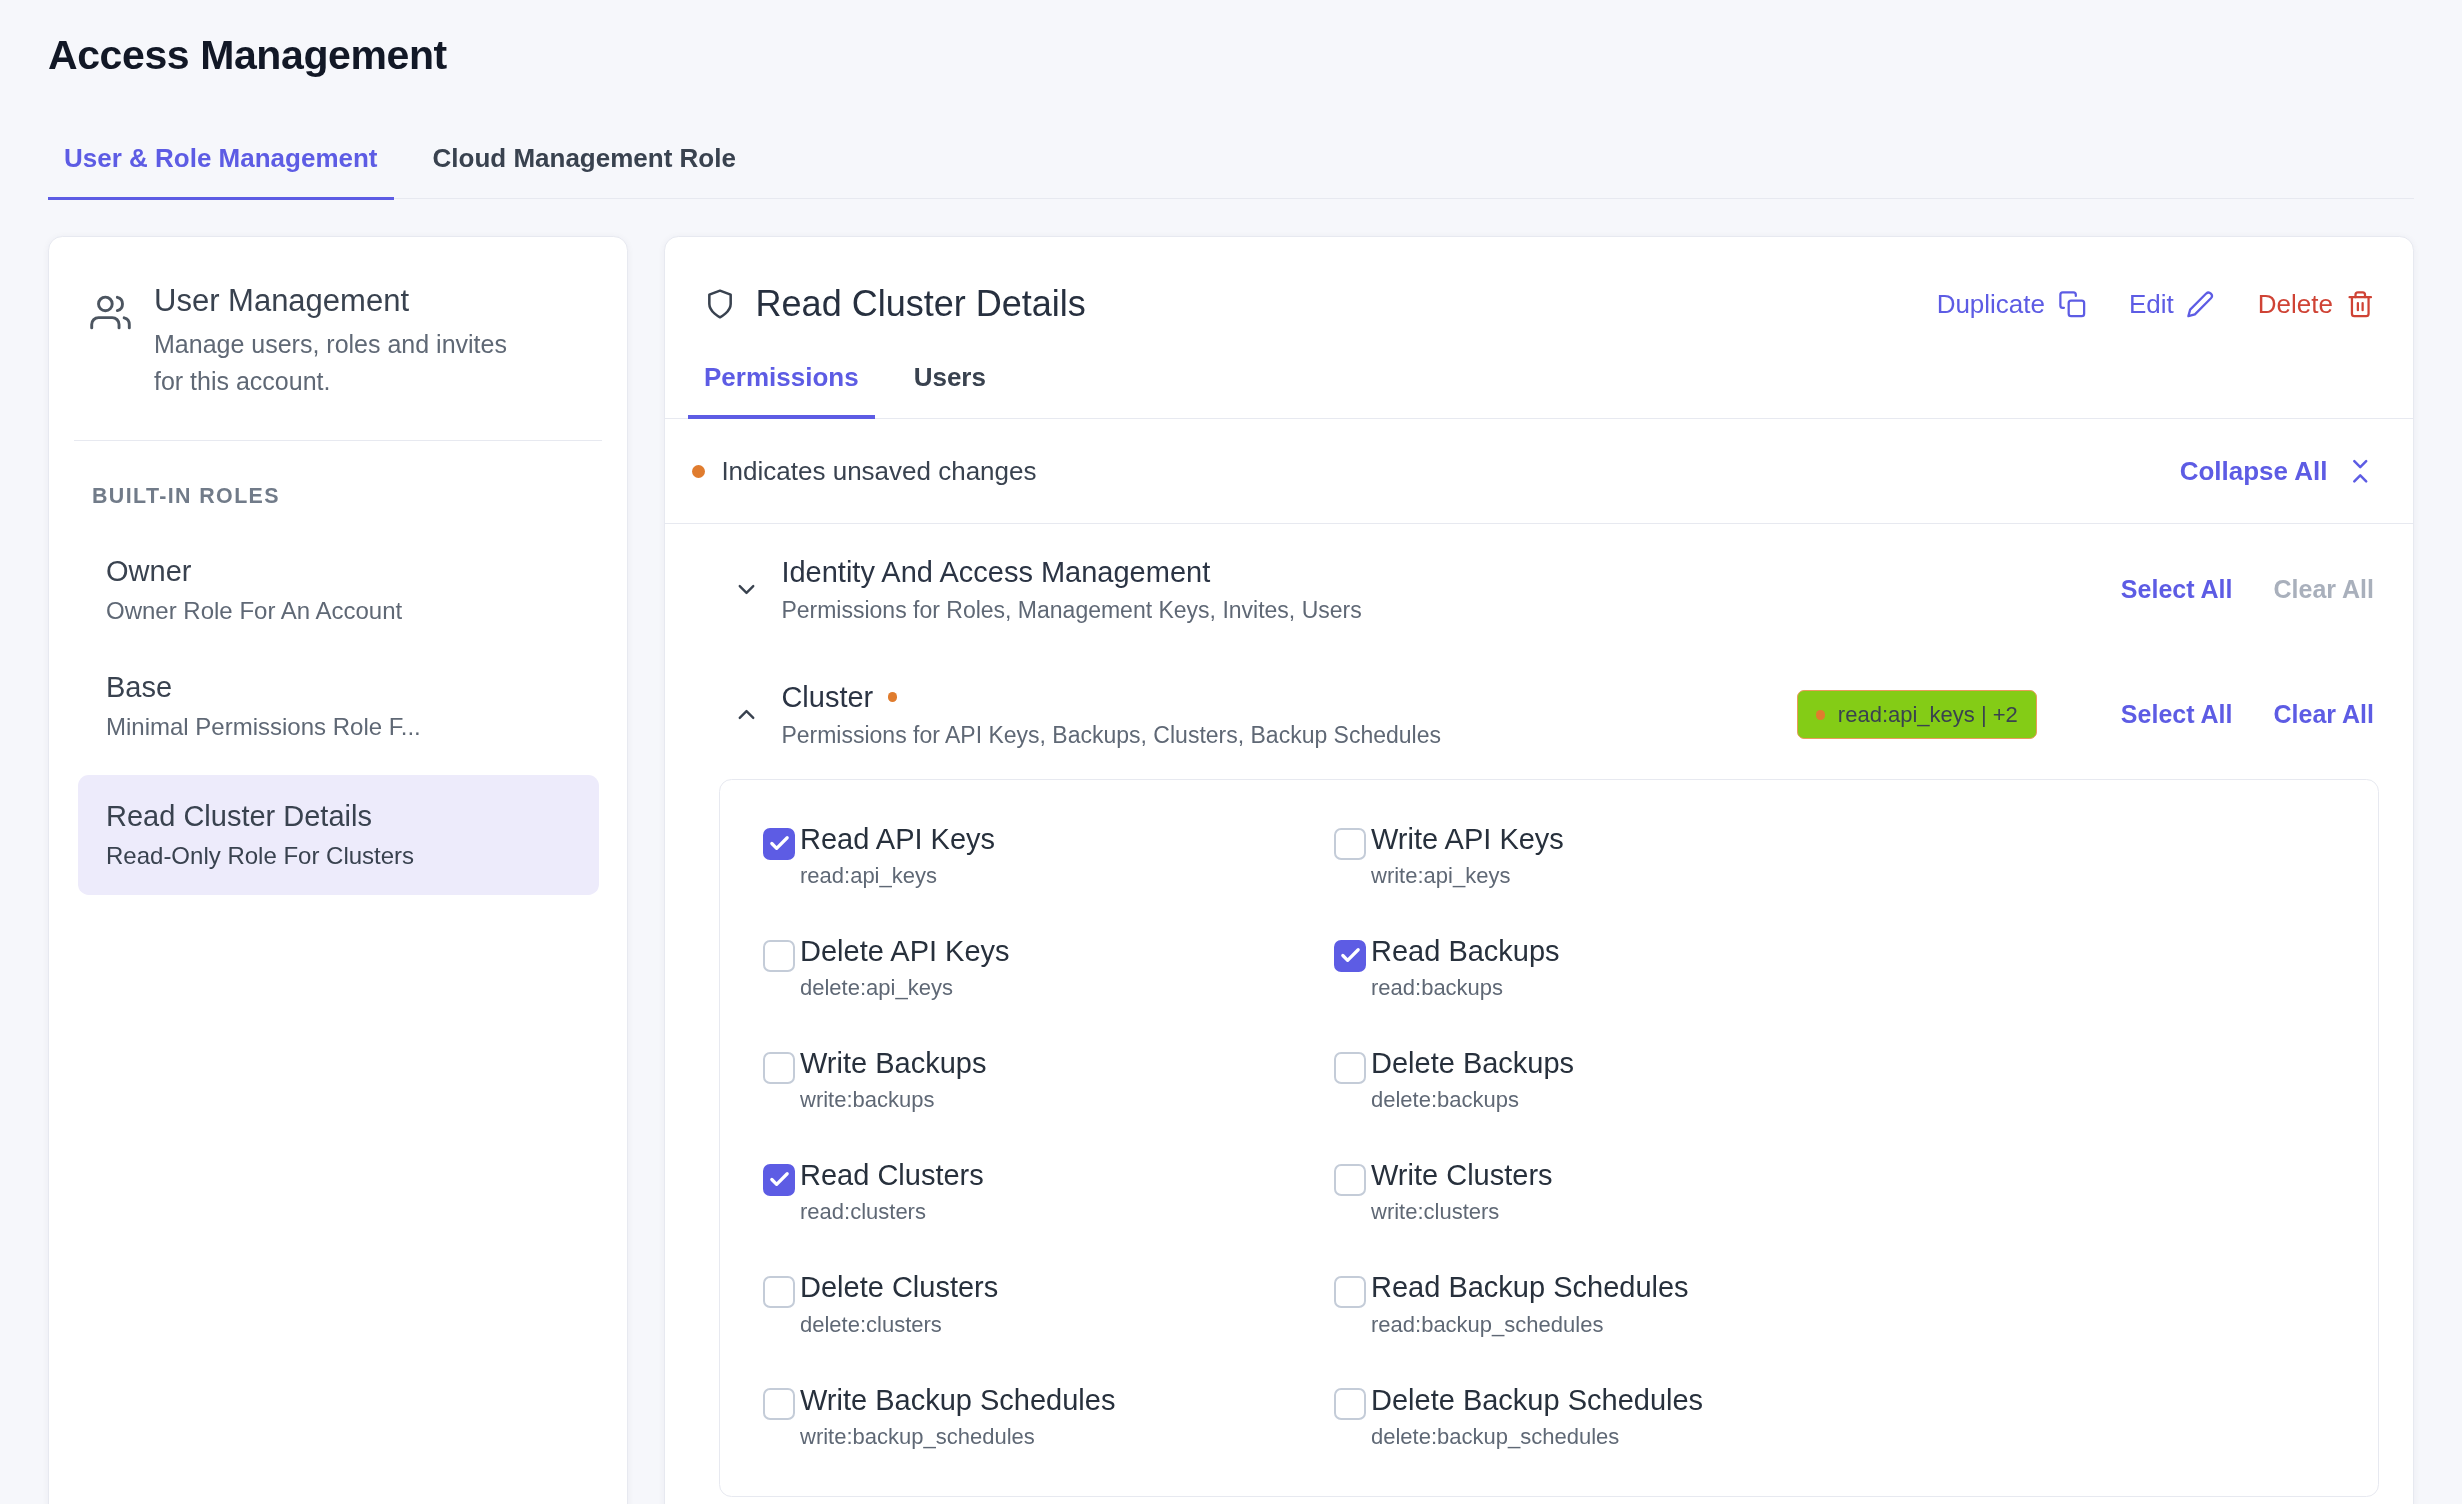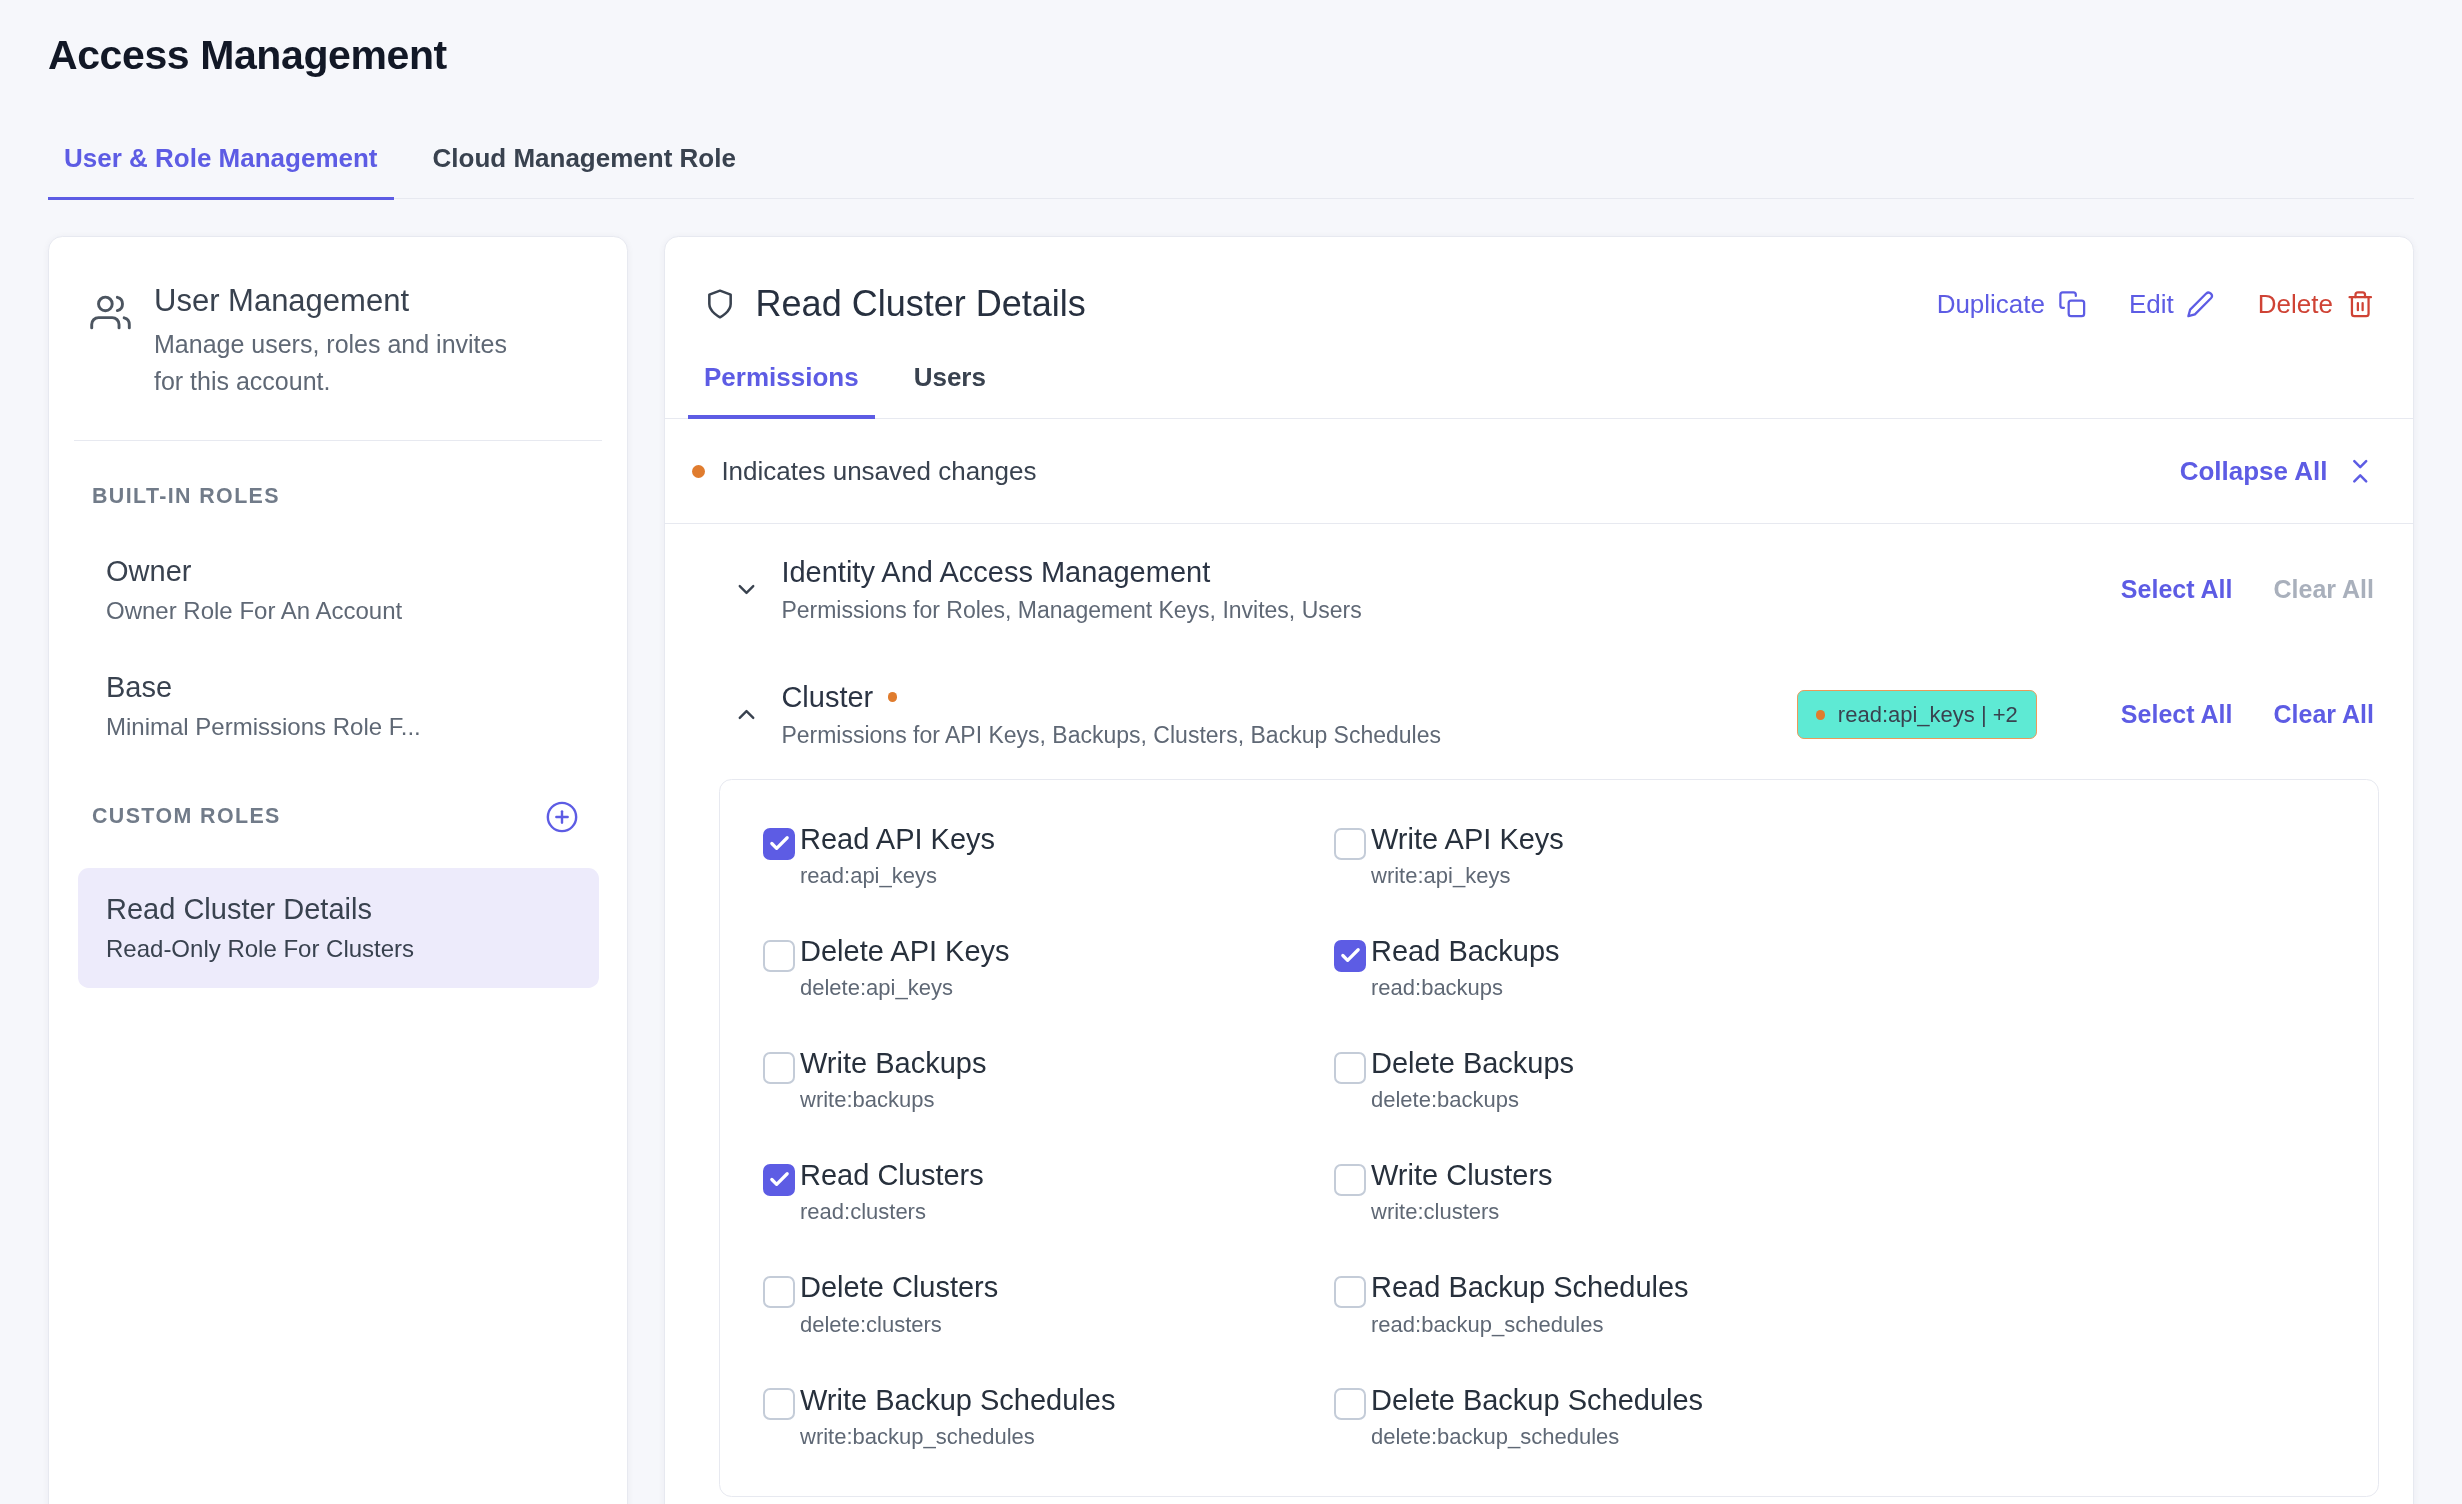--- a/index.html
+++ b/index.html
@@ -72,21 +72,21 @@
   .sections{border-top:0.9px solid var(--border)}
   .section-row{display:flex;align-items:center;gap:21.4px;padding:32px 39px 25px 68px}
   .section-chevron{color:var(--t700);cursor:pointer}
   .section-text{flex:1;min-width:0}
   .section-title{font-size:29px;color:var(--t800);display:flex;align-items:center;gap:14.3px}
   .section-title .dot{width:9.8px;height:9.8px}
   .section-sub{font-size:23px;color:var(--t600);margin-top:8px}
   .section-controls{display:flex;align-items:center;gap:41px}
   .link-btn{font-size:25px;font-weight:600;color:var(--accent);cursor:pointer;white-space:nowrap}
   .link-btn.disabled{color:var(--muted)}
-  .badge{display:flex;align-items:center;gap:12.5px;border:1.8px solid var(--orange-border);border-radius:7.1px;padding:10.7px 18px;background:#5eead4;margin-right:43px}
+  .badge{display:flex;align-items:center;gap:12.5px;border:1.8px solid var(--orange-border);border-radius:7.1px;padding:10.7px 18px;background:#84cc16;margin-right:43px}
   .badge .dot{width:9.8px;height:9.8px}
   .badge-text{font-size:22px;color:var(--t700);white-space:nowrap}
 
   .perm-panel{margin:5.4px 34px 43px 54px;border:0.9px solid var(--border);border-radius:12.5px;padding:43px 43px 46px;display:grid;grid-template-columns:571px 1fr;row-gap:46px}
   .perm{display:flex;gap:5px;align-items:flex-start}
   .checkbox{width:32px;height:32px;border:2.2px solid var(--chk);border-radius:7.1px;background:#fff;flex:none;margin-top:4.5px;display:flex;align-items:center;justify-content:center;cursor:pointer}
   .checkbox svg{display:none}
   .checkbox.checked{background:var(--accent);border-color:var(--accent)}
   .checkbox.checked svg{display:block}
   .perm-label{font-size:29px;color:#27303c}
@@ -129,30 +129,20 @@
 
       <div class="role-item">
         <div class="role-name">Owner</div>
         <div class="role-desc">Owner Role For An Account</div>
       </div>
       <div class="role-item">
         <div class="role-name">Base</div>
         <div class="role-desc">Minimal Permissions Role F...</div>
       </div>
 
-      <div class="custom-row">
-        <div class="side-label">CUSTOM ROLES</div>
-        <span class="icon plus-btn">
-          <svg width="34" height="34" viewBox="0 0 24 24" fill="none" stroke="currentColor" stroke-width="1.7" stroke-linecap="round">
-            <circle cx="12" cy="12" r="10"></circle>
-              <line x1="12" y1="8" x2="12" y2="16"></line>
-              <line x1="8" y1="12" x2="16" y2="12"></line>
-          </svg>
-        </span>
-      </div>
 
       <div class="role-item selected">
         <div class="role-name">Read Cluster Details</div>
         <div class="role-desc">Read-Only Role For Clusters</div>
       </div>
 
     </aside>
 
     <main class="card detail-card">
 

